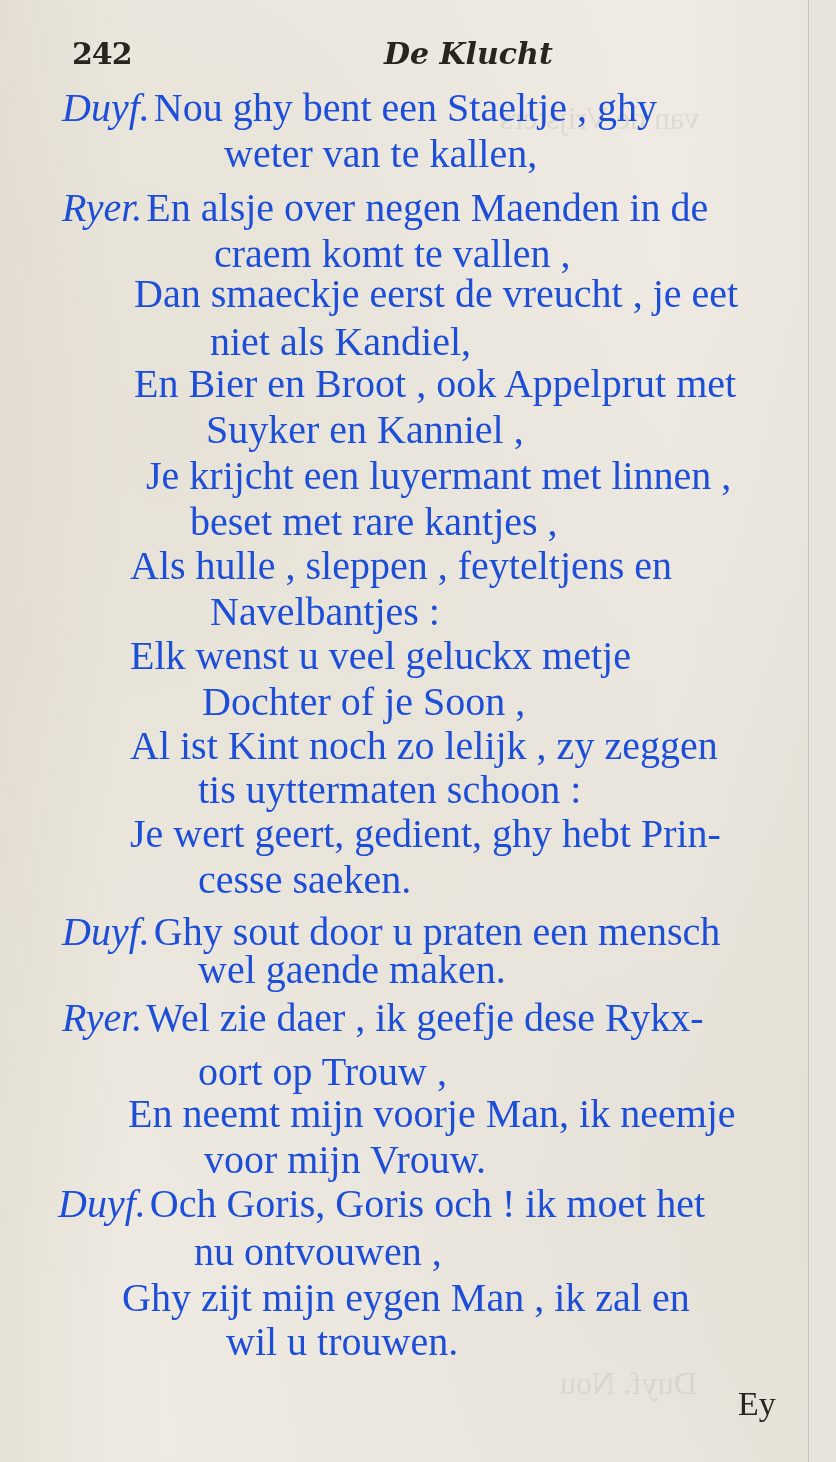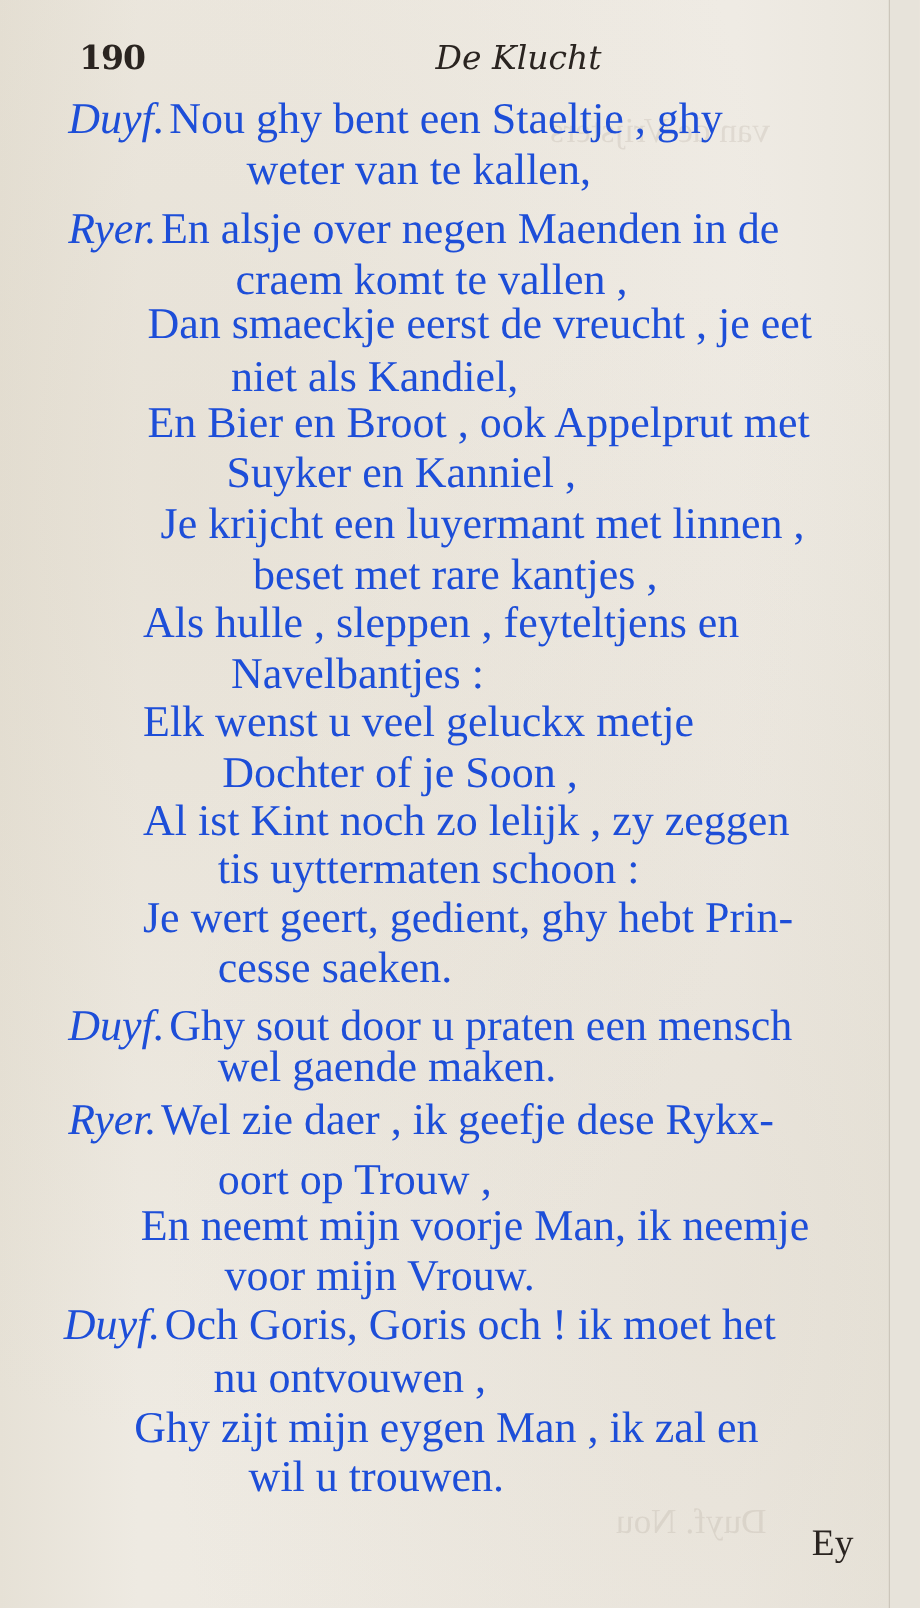--- a/index.html
+++ b/index.html
@@ -12,21 +12,21 @@
       linear-gradient(90deg, #e6e1d6 0%, #eeeae2 15%, #efebe4 80%, #e9e5dc 100%);
     font-family: "DejaVu Serif", "Liberation Serif", serif;
     color:#2a2420;
   }
   .page-edge {
     position:absolute; left:808px; top:0; width:28px; height:1462px;
     background:#e7e3da; border-left:1px solid #c9c3b7;
   }
   .header { position:absolute; top:30px; left:0; width:836px; height:50px; }
   .page-num { position:absolute; left:72px; top:6px; font-size:30px; font-weight:bold; letter-spacing:-1px; }
-  .running-title { position:absolute; left:396px; top:6px; font-size:30px; font-style:italic; }
+  .running-title { position:absolute; left:384px; top:6px; font-size:30px; font-style:italic;font-weight:bold; }
   .line {
     position:absolute; white-space:nowrap; font-size:40px; line-height:40px;
     font-family: Liberation Serif, serif;
     color:#1d4ed8;
   }
   .speaker { font-style:italic; margin-right:4px; }
   .catchword { position:absolute; left:738px; top:1357px; font-size:34px; font-family:"Liberation Serif", serif;margin-top:28px; }
   .show-through {
     position:absolute; color:rgba(120,110,95,0.13); font-size:32px;
     font-family:"Liberation Serif", serif; transform:scaleX(-1); white-space:nowrap;
@@ -34,35 +34,35 @@
 </style>
 </head>
 <body>
 
 <div class="page-edge"></div>
 
 <div class="show-through" style="left:500px;top:100px;">van de Vrijsters</div>
 <div class="show-through" style="left:560px;top:1365px;">Duyf. Nou</div>
 
 <div class="header">
-  <span class="page-num">190</span>
+  <span class="page-num">242</span>
   <span class="running-title">De Klucht</span>
 </div>
 
 <div>
   <div class="line" style="left:62px;top:88px;"><span class="speaker">Duyf.</span><span>Nou ghy bent een Staeltje , ghy</span></div>
   <div class="line" style="left:224px;top:134px;"><span>weter van te kallen,</span></div>
   <div class="line" style="left:62px;top:188px;"><span class="speaker">Ryer.</span><span>En alsje over negen Maenden in de</span></div>
   <div class="line" style="left:214px;top:234px;"><span>craem komt te vallen ,</span></div>
   <div class="line" style="left:134px;top:274px;"><span>Dan smaeckje eerst de vreucht , je eet</span></div>
   <div class="line" style="left:210px;top:322px;"><span>niet als Kandiel,</span></div>
   <div class="line" style="left:134px;top:364px;"><span>En Bier en Broot , ook Appelprut met</span></div>
   <div class="line" style="left:206px;top:410px;"><span>Suyker en Kanniel ,</span></div>
   <div class="line" style="left:130px;top:456px;margin-left:16px;"><span>Je krijcht een luyermant met linnen ,</span></div>
-  <div class="line" style="left:190px;top:502px;margin-left:40px;"><span>beset met rare kantjes ,</span></div>
+  <div class="line" style="left:190px;top:502px;"><span>beset met rare kantjes ,</span></div>
   <div class="line" style="left:130px;top:546px;"><span>Als hulle , sleppen , feyteltjens en</span></div>
   <div class="line" style="left:210px;top:592px;"><span>Navelbantjes :</span></div>
   <div class="line" style="left:130px;top:636px;"><span>Elk wenst u veel geluckx metje</span></div>
   <div class="line" style="left:202px;top:682px;"><span>Dochter of je Soon ,</span></div>
   <div class="line" style="left:130px;top:726px;"><span>Al ist Kint noch zo lelijk , zy zeggen</span></div>
   <div class="line" style="left:198px;top:770px;"><span>tis uyttermaten schoon :</span></div>
   <div class="line" style="left:130px;top:814px;"><span>Je wert geert, gedient, ghy hebt Prin-</span></div>
   <div class="line" style="left:198px;top:860px;"><span>cesse saeken.</span></div>
   <div class="line" style="left:62px;top:912px;"><span class="speaker">Duyf.</span><span>Ghy sout door u praten een mensch</span></div>
   <div class="line" style="left:198px;top:950px;"><span>wel gaende maken.</span></div>

